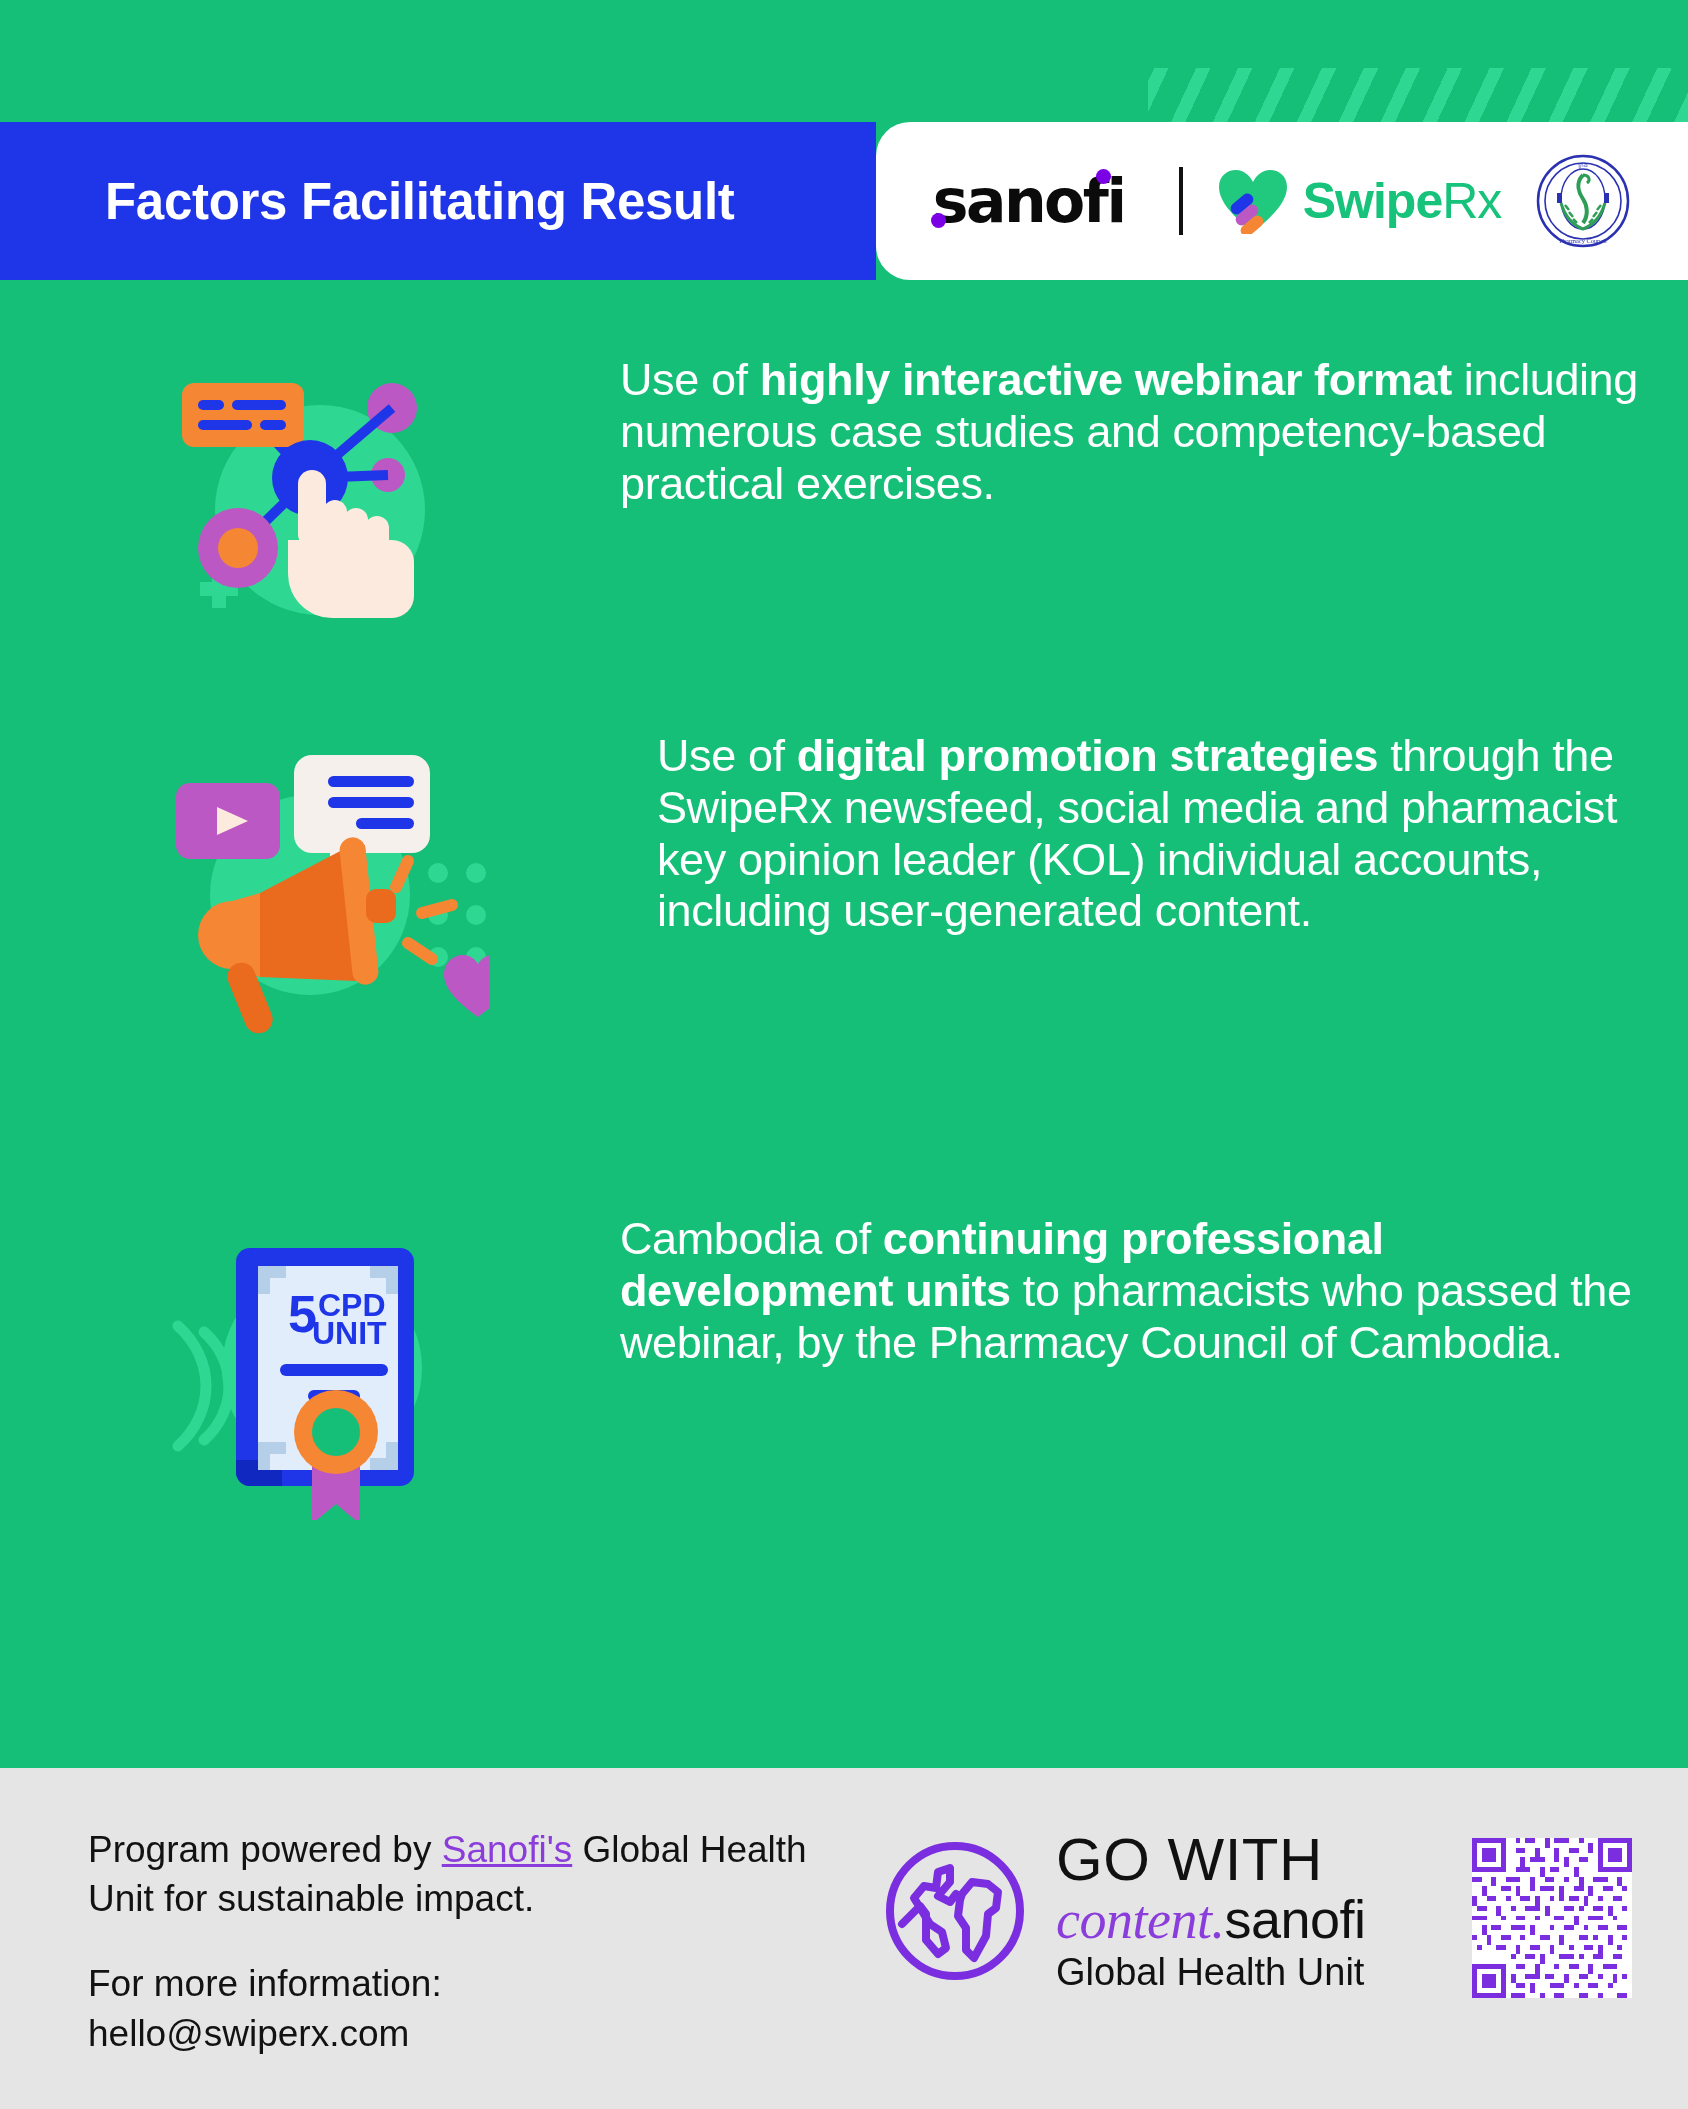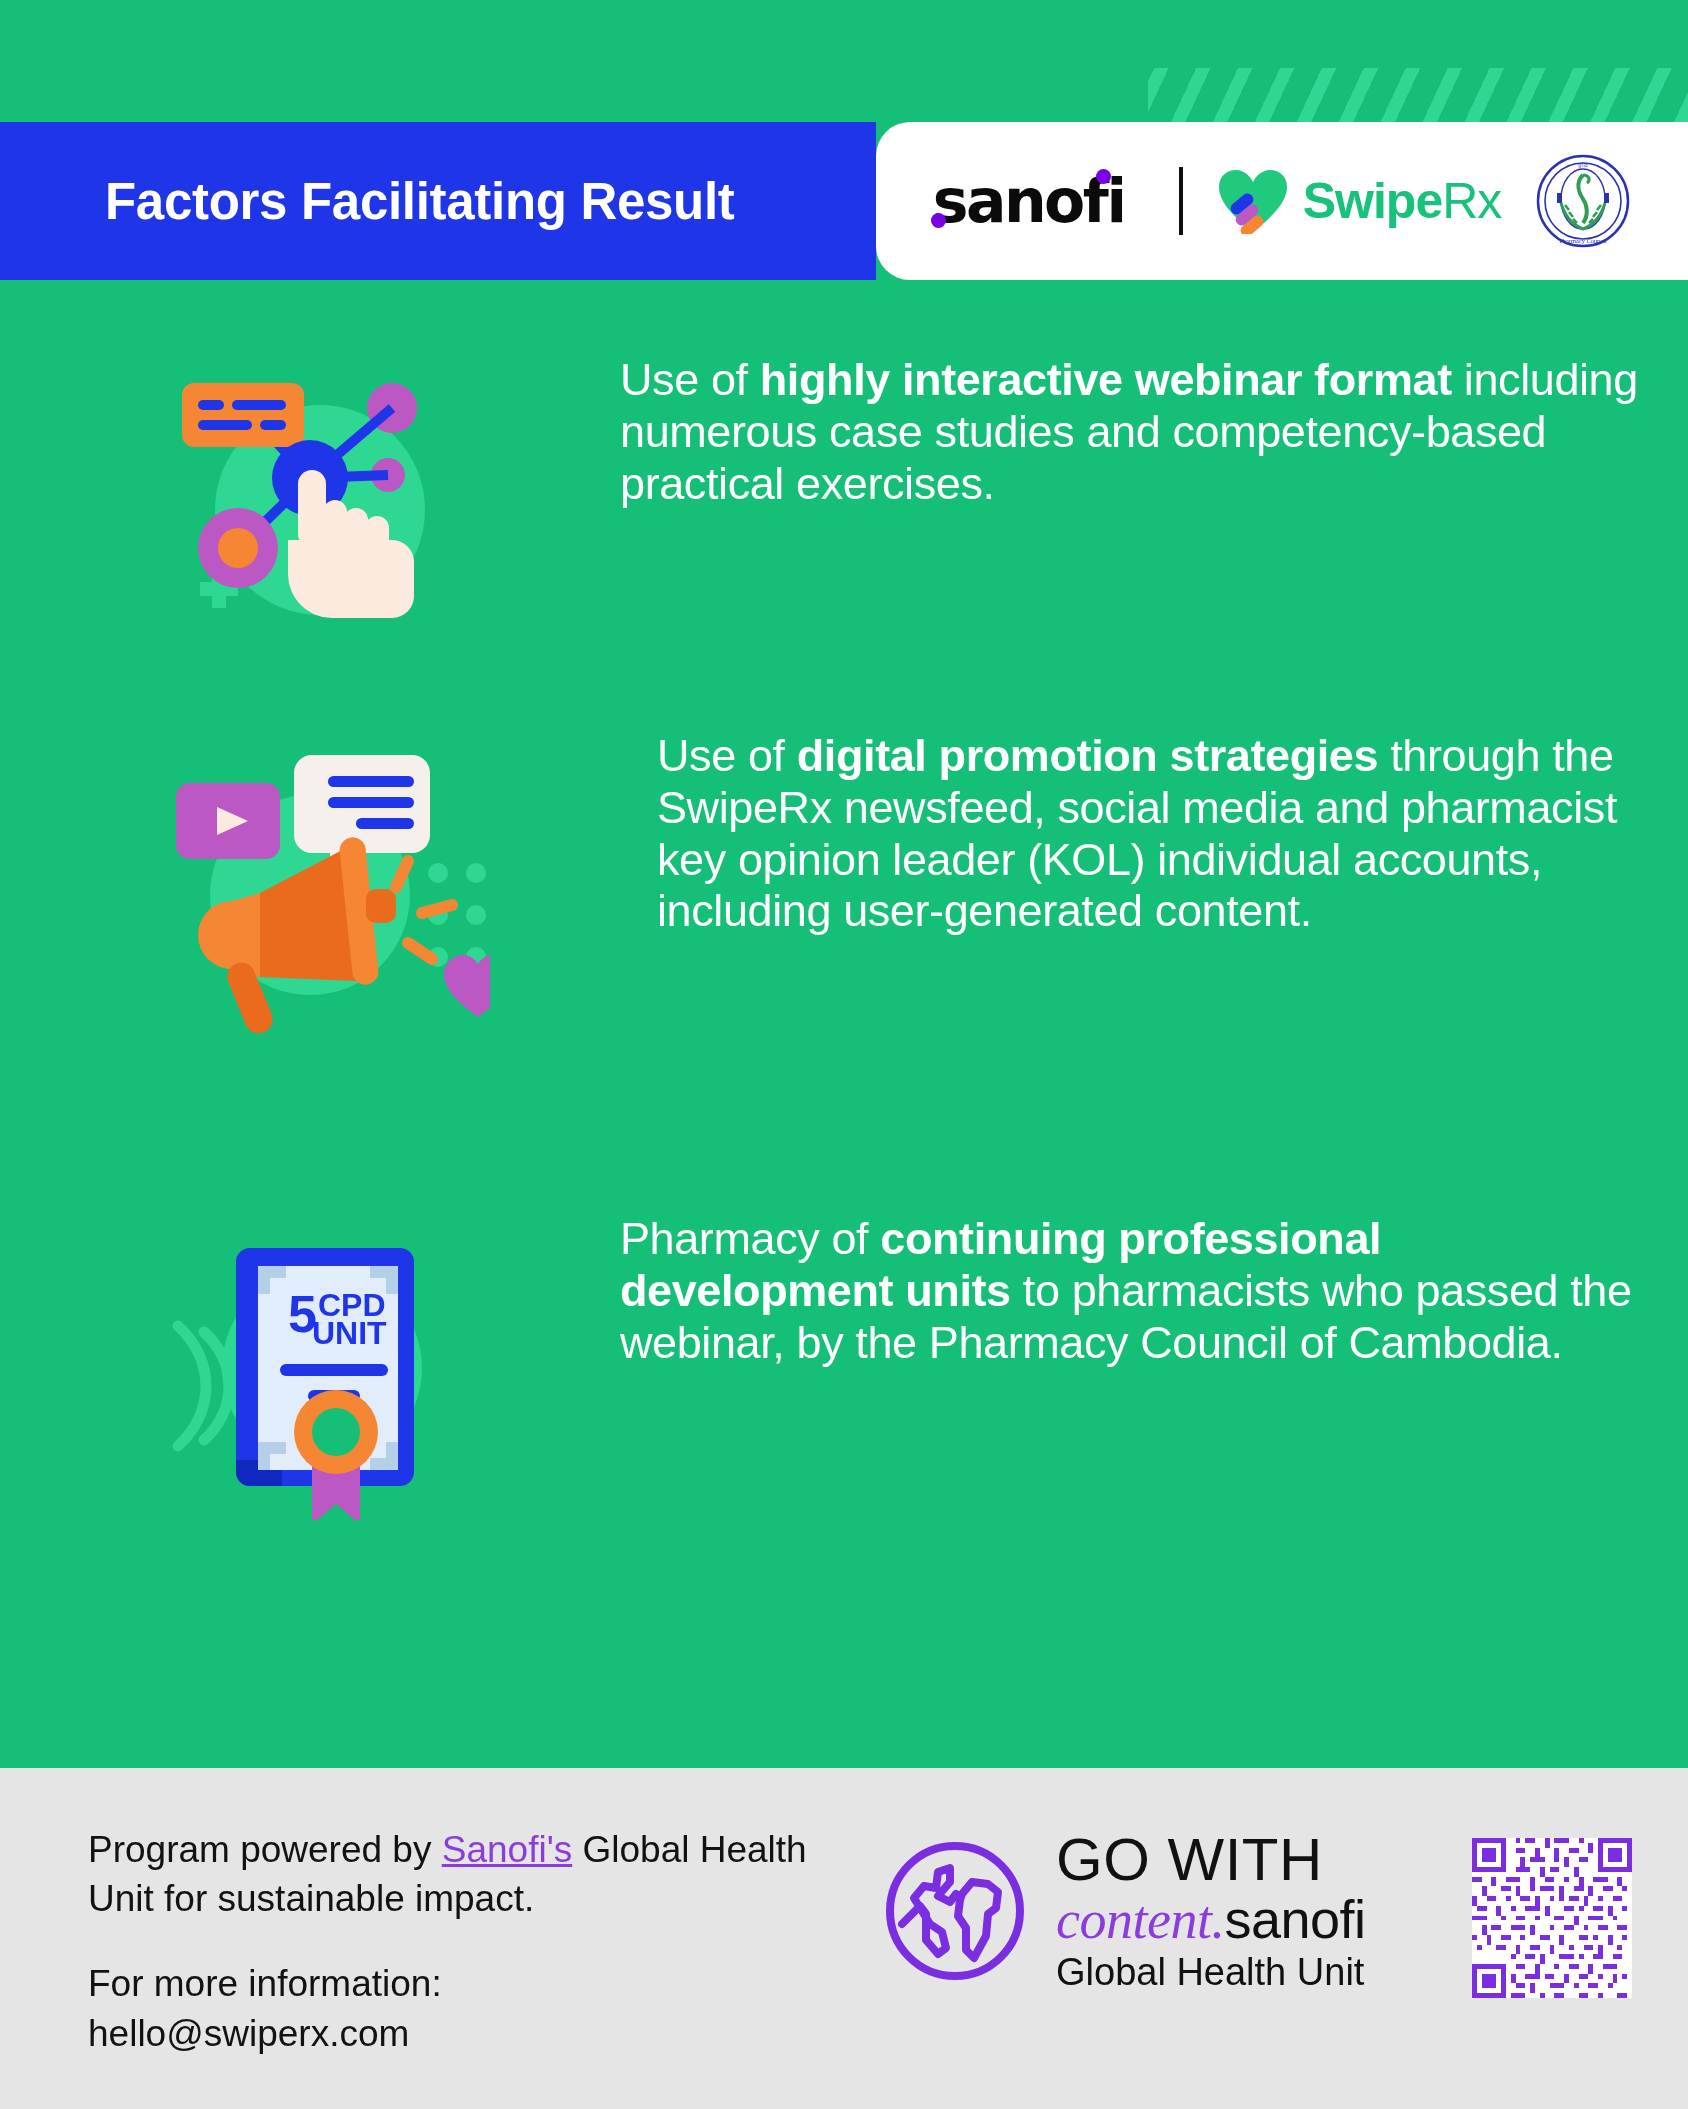--- a/index.html
+++ b/index.html
@@ -296,21 +296,21 @@
             <rect x="120" y="144" width="108" height="12" rx="6" fill="#1f35e8"></rect>
             <rect x="148" y="170" width="52" height="12" rx="6" fill="#1f35e8"></rect>
             <path d="M152 234 h48 v70 l-24 -20 l-24 20 z" fill="#bb58c4"></path>
             <circle cx="176" cy="212" r="42" fill="#f58634"></circle>
             <circle cx="176" cy="212" r="24" fill="#16bf78"></circle>
           </svg>
         </div>
       </div>
       <div class="text-cell">
         <p>
-          <span>Pharmacy of </span><b>continuing professional development units</b><span> to pharmacists who passed the webinar, by the Pharmacy Council of Cambodia.</span>
+          <span>Cambodia of </span><b>continuing professional development units</b><span> to pharmacists who passed the webinar, by the Pharmacy Council of Cambodia.</span>
         </p>
       </div>
     </div>
 
   </div>
 
   <div class="footer">
 
     <div class="footer-text">
       <div class="blk">

